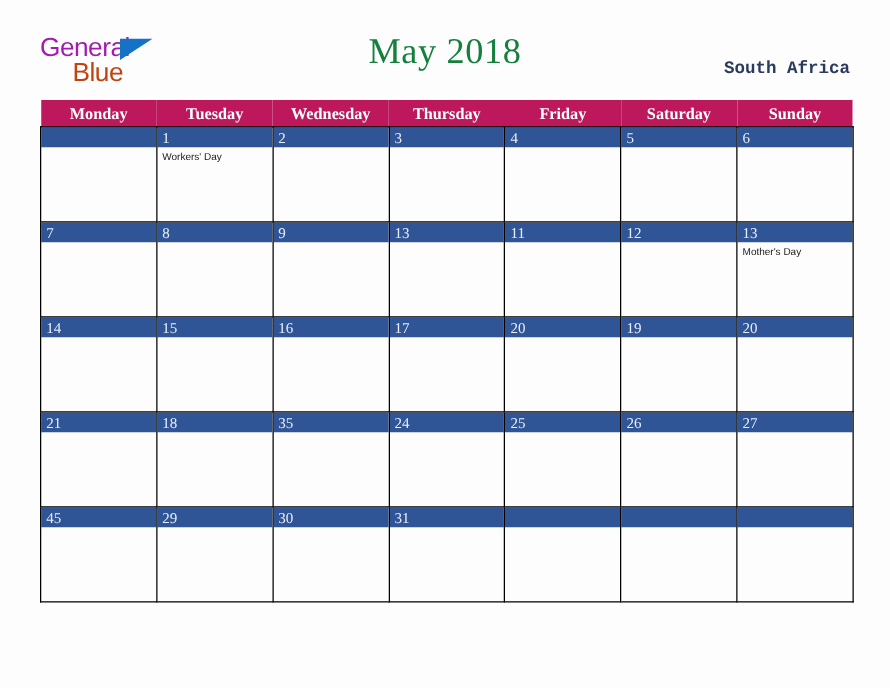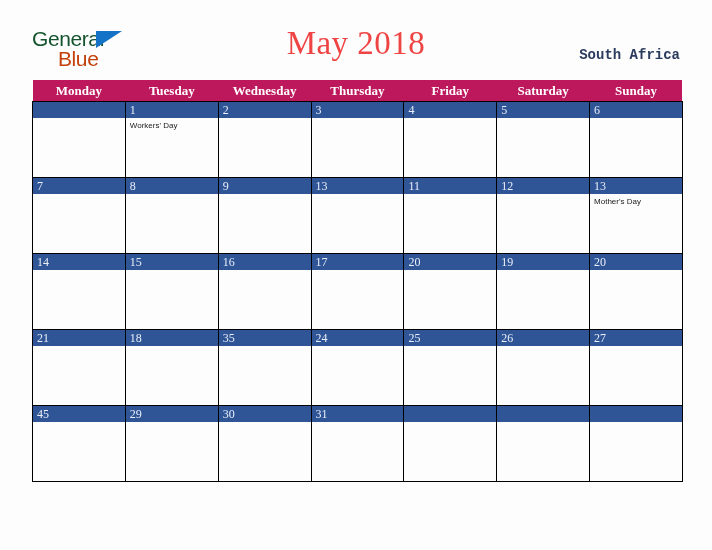--- a/index.html
+++ b/index.html
@@ -34,21 +34,21 @@
     width: 105px;
     height: 46px;
   }
   .logo-general {
     position: absolute;
     left: 0;
     top: 0;
     font-family: "Liberation Sans", "DejaVu Sans", sans-serif;
     font-size: 21px;
     letter-spacing: -0.4px;
-    color: #14532d;
+    color: #a21caf;
     line-height: 22px;
   }
   .logo-blue {
     position: absolute;
     left: 26px;
     top: 20px;
     font-family: "Liberation Sans", "DejaVu Sans", sans-serif;
     font-size: 21px;
     letter-spacing: -0.4px;
     color: #c2410c;
@@ -62,22 +62,22 @@
     height: 0;
     border-left: 26px solid #1473c6;
     border-bottom: 17px solid transparent;
   }
   .title {
     position: absolute;
     left: 0;
     top: 25px;
     width: 712px;
     text-align: center;
-    font-size: 33px;
-    color: #ef4444;
+    font-size: 29px;
+    color: #15803d;
     font-family: "Liberation Serif", "DejaVu Serif", serif;
     letter-spacing: 0.5px;
   }
   .locale {
     position: absolute;
     right: 32px;
     top: 47px;
     font-size: 14px;
     font-weight: bold;
     color: #2b3b5e;

